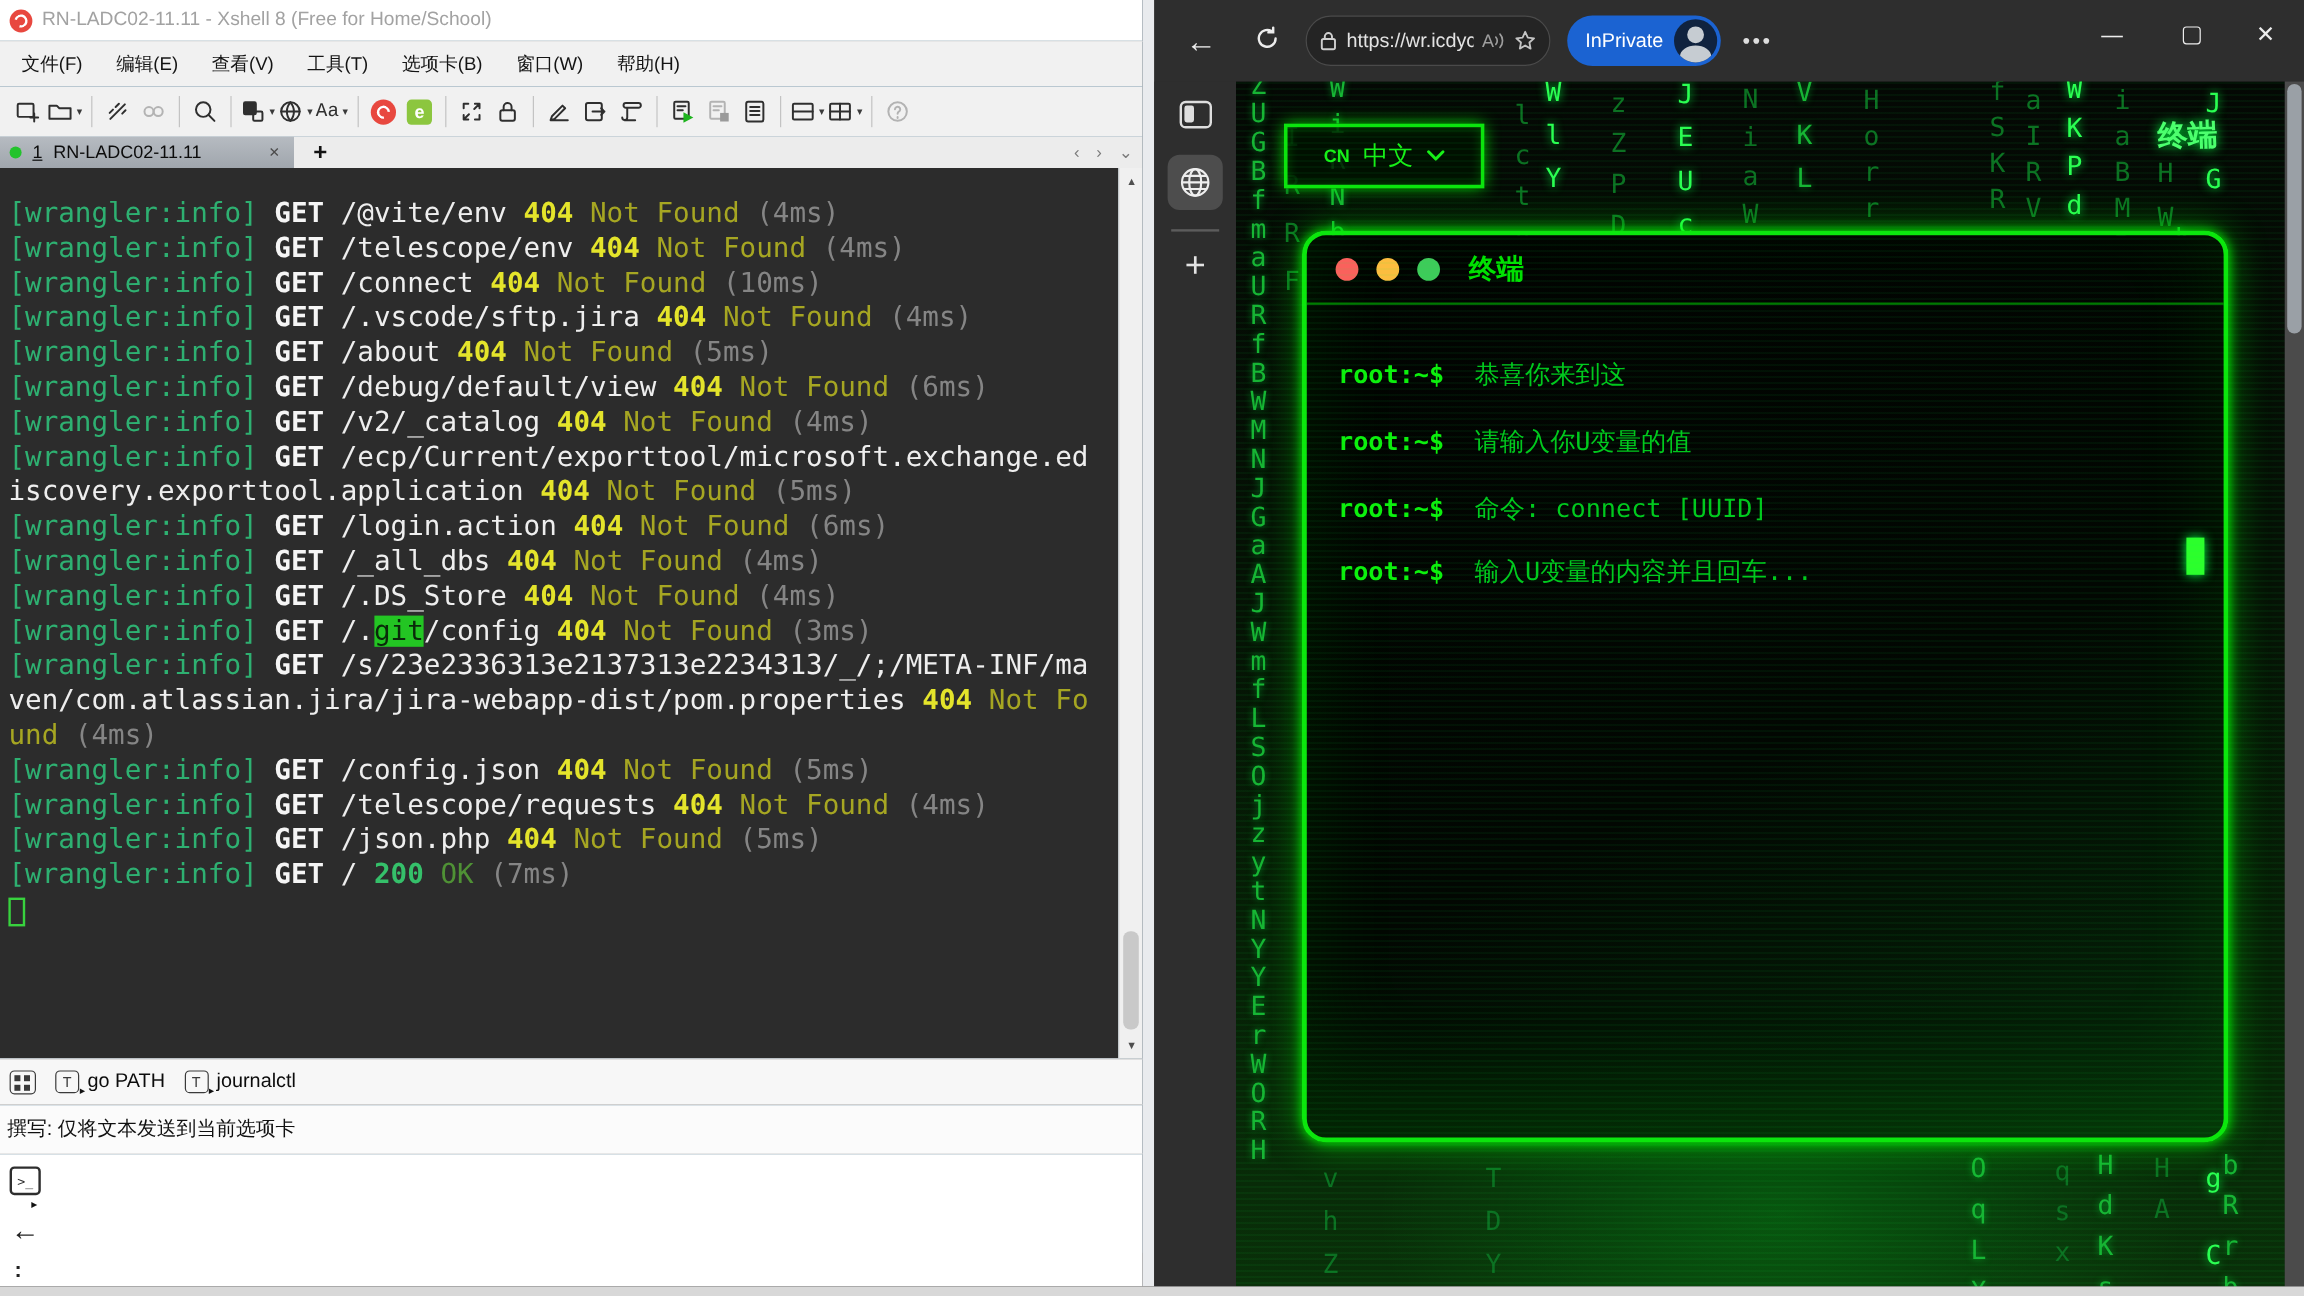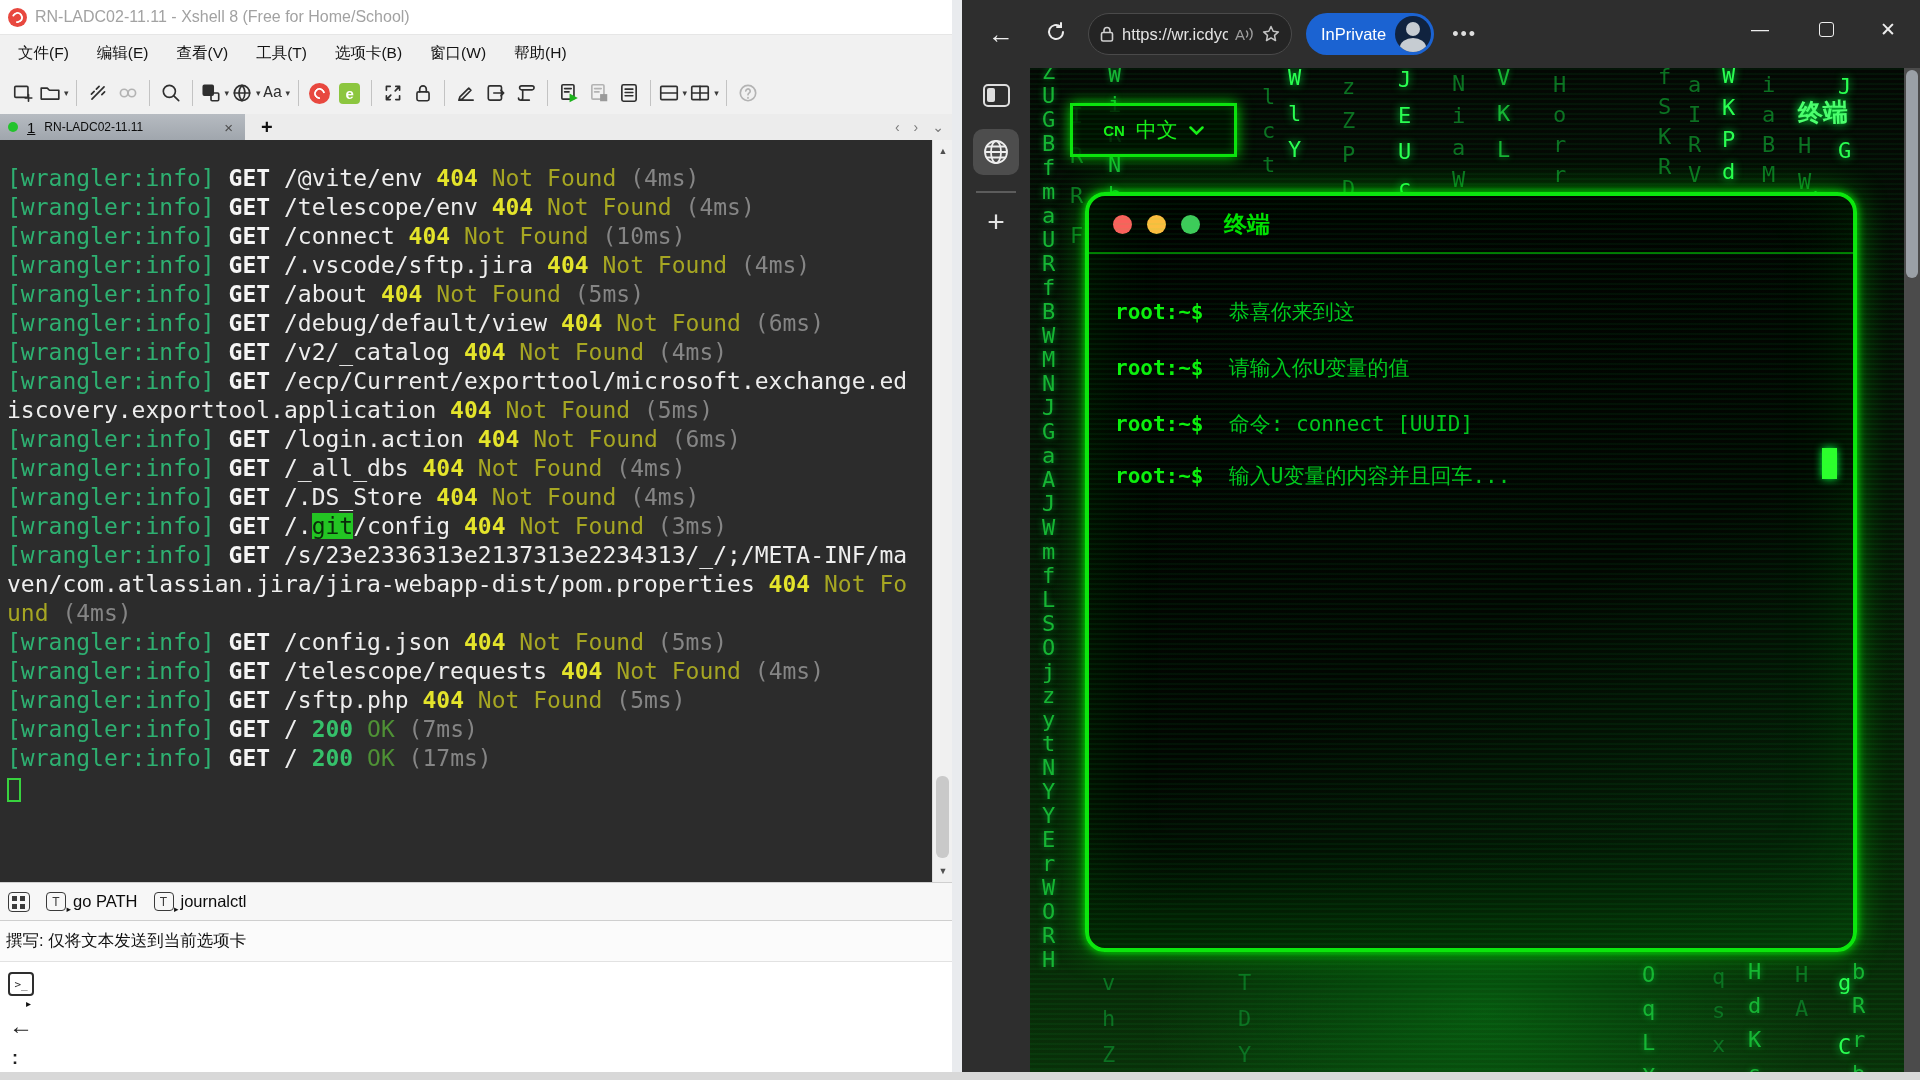--- a/index.html
+++ b/index.html
@@ -19,21 +19,21 @@
   .tbi.dis svg{stroke:#b3b3b3}
   .tbtext{font-size:16px;color:#2f2f2f;font-family:Liberation Mono, monospace}
   .tbcaret{font-size:9px;color:#3a3a3a;margin-left:3px}
   .chipxs{width:21px;height:21px;border-radius:50%;background:#e8483f;position:relative;display:inline-block}
   .chipxs::after{content:"";position:absolute;inset:5px;border:2.5px solid #fff;border-radius:50%;border-right-color:transparent;transform:rotate(40deg)}
   .chipxf{width:21px;height:21px;border-radius:4px;background:#8cc63f;color:#fff;font-weight:bold;font-size:15px;display:inline-flex;align-items:center;justify-content:center}
   .tabbar{height:26px;background:#ececec;display:flex;align-items:stretch;position:relative}
   .tab{width:245px;background:linear-gradient(#b6bbc1,#a0a6ad);display:flex;align-items:center;padding:0 8px;gap:9px;color:#0c0c0c}
   .tabdot{width:10px;height:10px;border-radius:50%;background:#23c32c;flex:0 0 auto}
   .tabidx{font-size:15px;text-decoration:underline}
-  .tablabel{font-size:12px;white-space:nowrap;flex:1}
+  .tablabel{font-size:15px;white-space:nowrap;flex:1}
   .tabclose{color:#4c4c4c;font-size:15px;padding:0 4px}
   .newtab{color:#111;font-size:20px;font-weight:bold;margin-left:16px;align-self:center}
   .tabnav{position:absolute;right:8px;top:0;height:26px;display:flex;align-items:center;gap:14px;color:#7b7b7b;font-size:14px}
   
   .term{position:absolute;left:0;top:140px;width:932px;height:742px;background:#2c2c2c;padding:24px 0 0 7px;font-family:"DejaVu Sans Mono",monospace;font-size:23px;line-height:29px;overflow:hidden}
   .tl{white-space:pre}
   .tl .i{color:#2eb071}
   .tl .g{color:#f5f5f5;font-weight:bold}
   .tl .p{color:#eeeeee}
   .tl .y{color:#e4e42b;font-weight:bold}
@@ -295,23 +295,22 @@
       <div class="tl"><span class="p">iscovery.exporttool.application </span><span class="y">404 </span><span class="n">Not Found </span><span class="m">(5ms)</span></div>
       <div class="tl"><span class="i">[wrangler:info] </span><span class="g">GET </span><span class="p">/login.action </span><span class="y">404 </span><span class="n">Not Found </span><span class="m">(6ms)</span></div>
       <div class="tl"><span class="i">[wrangler:info] </span><span class="g">GET </span><span class="p">/_all_dbs </span><span class="y">404 </span><span class="n">Not Found </span><span class="m">(4ms)</span></div>
       <div class="tl"><span class="i">[wrangler:info] </span><span class="g">GET </span><span class="p">/.DS_Store </span><span class="y">404 </span><span class="n">Not Found </span><span class="m">(4ms)</span></div>
       <div class="tl"><span class="i">[wrangler:info] </span><span class="g">GET </span><span class="p">/.</span><span class="h">git</span><span class="p">/config </span><span class="y">404 </span><span class="n">Not Found </span><span class="m">(3ms)</span></div>
       <div class="tl"><span class="i">[wrangler:info] </span><span class="g">GET </span><span class="p">/s/23e2336313e2137313e2234313/_/;/META-INF/ma</span></div>
       <div class="tl"><span class="p">ven/com.atlassian.jira/jira-webapp-dist/pom.properties </span><span class="y">404 </span><span class="n">Not Fo</span></div>
       <div class="tl"><span class="n">und </span><span class="m">(4ms)</span></div>
       <div class="tl"><span class="i">[wrangler:info] </span><span class="g">GET </span><span class="p">/config.json </span><span class="y">404 </span><span class="n">Not Found </span><span class="m">(5ms)</span></div>
       <div class="tl"><span class="i">[wrangler:info] </span><span class="g">GET </span><span class="p">/telescope/requests </span><span class="y">404 </span><span class="n">Not Found </span><span class="m">(4ms)</span></div>
-      <div class="tl"><span class="i">[wrangler:info] </span><span class="g">GET </span><span class="p">/sftp.php </span><span class="y">404 </span><span class="n">Not Found </span><span class="m">(5ms)</span></div>
+      <div class="tl"><span class="i">[wrangler:info] </span><span class="g">GET </span><span class="p">/json.php </span><span class="y">404 </span><span class="n">Not Found </span><span class="m">(5ms)</span></div>
       <div class="tl"><span class="i">[wrangler:info] </span><span class="g">GET </span><span class="p">/ </span><span class="k">200 </span><span class="o">OK </span><span class="m">(7ms)</span></div>
-      <div class="tl"><span class="i">[wrangler:info] </span><span class="g">GET </span><span class="p">/ </span><span class="k">200 </span><span class="o">OK </span><span class="m">(17ms)</span></div>
       <div class="tl"><span class="cur"></span></div>
     </div>
   <div class="vscroll">
     <div class="sa up">▲</div>
     <div class="vthumb"></div>
     <div class="sa dn">▼</div>
   </div>
   <div class="quickbar" id="quickbar">
     <span class="qgrid"></span>
   <span class="qbtn">

